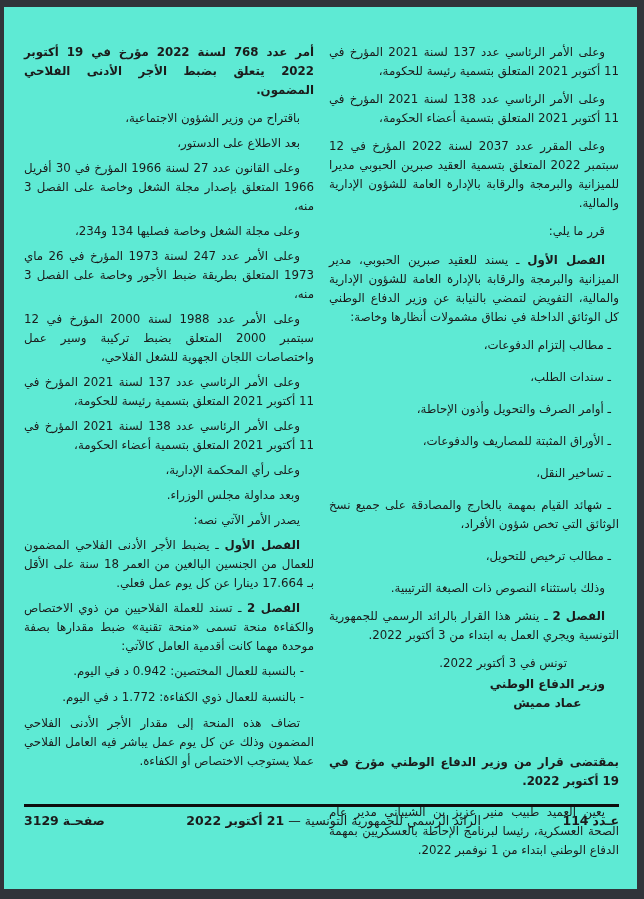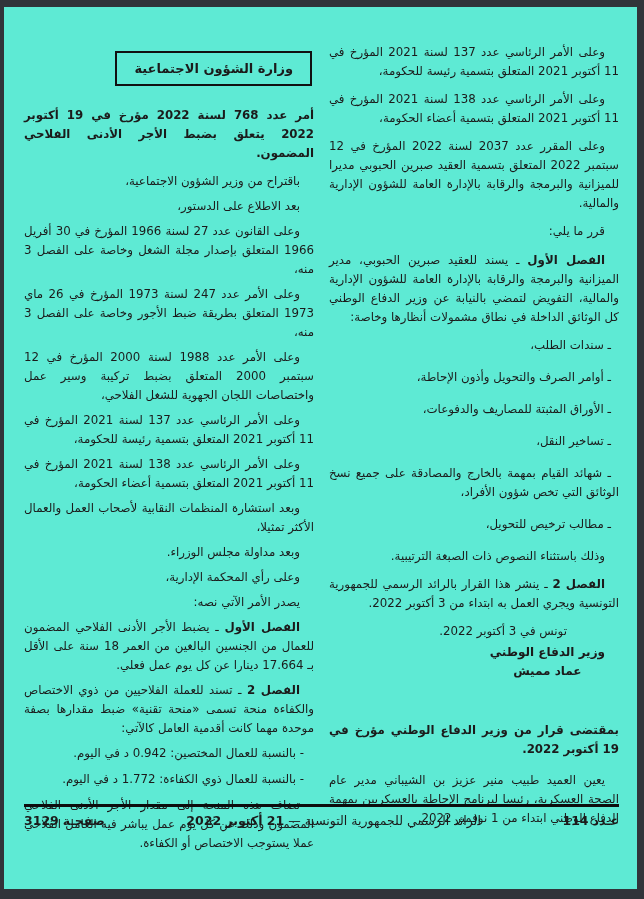--- a/index.html
+++ b/index.html
@@ -56,50 +56,50 @@
 <div class="paper">
   <div class="content">
     <div class="columns">
 
       <div class="col col-right">
         <p class="para">وعلى الأمر الرئاسي عدد 137 لسنة 2021 المؤرخ في 11 أكتوبر 2021 المتعلق بتسمية رئيسة للحكومة،</p>
         <p class="para">وعلى الأمر الرئاسي عدد 138 لسنة 2021 المؤرخ في 11 أكتوبر 2021 المتعلق بتسمية أعضاء الحكومة،</p>
         <p class="para">وعلى المقرر عدد 2037 لسنة 2022 المؤرخ في 12 سبتمبر 2022 المتعلق بتسمية العقيد صبرين الحبوبي مديرا للميزانية والبرمجة والرقابة بالإدارة العامة للشؤون الإدارية والمالية.</p>
         <p class="para enactment">قرر ما يلي:</p>
         <p class="para"><b class="article-label">الفصل الأول</b><span> ـ يسند للعقيد صبرين الحبوبي، مدير الميزانية والبرمجة والرقابة بالإدارة العامة للشؤون الإدارية والمالية، التفويض لتمضي بالنيابة عن وزير الدفاع الوطني كل الوثائق الداخلة في نطاق مشمولات أنظارها وخاصة:</span></p>
+        <p class="dash-item">ـ مطالب إلتزام الدفوعات،</p>
         <p class="dash-item">ـ سندات الطلب،</p>
         <p class="dash-item">ـ أوامر الصرف والتحويل وأذون الإحاطة،</p>
         <p class="dash-item">ـ الأوراق المثبتة للمصاريف والدفوعات،</p>
         <p class="dash-item">ـ تساخير النقل،</p>
         <p class="dash-item">ـ شهائد القيام بمهمة بالخارج والمصادقة على جميع نسخ الوثائق التي تخص شؤون الأفراد،</p>
         <p class="dash-item">ـ مطالب ترخيص للتحويل،</p>
         <p class="para">وذلك باستثناء النصوص ذات الصبغة الترتيبية.</p>
         <p class="para"><b class="article-label">الفصل 2</b><span> ـ ينشر هذا القرار بالرائد الرسمي للجمهورية التونسية ويجري العمل به ابتداء من 3 أكتوبر 2022.</span></p>
         <p class="place-date">تونس في 3 أكتوبر 2022.</p>
         <div class="sig-block">
           <div>وزير الدفاع الوطني</div>
           <div>عماد مميش</div>
         </div>
         <p class="appointment-heading">بمقتضى قرار من وزير الدفاع الوطني مؤرخ في 19 أكتوبر 2022.</p>
         <p class="para">يعين العميد طبيب منير عزيز بن الشيباني مدير عام الصحة العسكرية، رئيسا لبرنامج الإحاطة بالعسكريين بمهمة الدفاع الوطني ابتداء من 1 نوفمبر 2022.</p>
       </div>
 
       <div class="col col-left">
-        <div class="ministry-box">وزارة الشؤون الاجتماعية</div>
         <p class="decree-title">أمر عدد 768 لسنة 2022 مؤرخ في 19 أكتوبر 2022 يتعلق بضبط الأجر الأدنى الفلاحي المضمون.</p>
         <p class="para">باقتراح من وزير الشؤون الاجتماعية،</p>
         <p class="para">بعد الاطلاع على الدستور،</p>
         <p class="para">وعلى القانون عدد 27 لسنة 1966 المؤرخ في 30 أفريل 1966 المتعلق بإصدار مجلة الشغل وخاصة على الفصل 3 منه،</p>
+        <p class="para">وعلى مجلة الشغل وخاصة فصليها 134 و234،</p>
         <p class="para">وعلى الأمر عدد 247 لسنة 1973 المؤرخ في 26 ماي 1973 المتعلق بطريقة ضبط الأجور وخاصة على الفصل 3 منه،</p>
         <p class="para">وعلى الأمر عدد 1988 لسنة 2000 المؤرخ في 12 سبتمبر 2000 المتعلق بضبط تركيبة وسير عمل واختصاصات اللجان الجهوية للشغل الفلاحي،</p>
         <p class="para">وعلى الأمر الرئاسي عدد 137 لسنة 2021 المؤرخ في 11 أكتوبر 2021 المتعلق بتسمية رئيسة للحكومة،</p>
         <p class="para">وعلى الأمر الرئاسي عدد 138 لسنة 2021 المؤرخ في 11 أكتوبر 2021 المتعلق بتسمية أعضاء الحكومة،</p>
-        <p class="para">وبعد استشارة المنظمات النقابية لأصحاب العمل والعمال الأكثر تمثيلا،</p>
+        <p class="para">وعلى رأي المحكمة الإدارية،</p>
         <p class="para">وبعد مداولة مجلس الوزراء.</p>
-        <p class="para">وعلى رأي المحكمة الإدارية،</p>
         <p class="para">يصدر الأمر الآتي نصه:</p>
         <p class="para"><b class="article-label">الفصل الأول</b><span> ـ يضبط الأجر الأدنى الفلاحي المضمون للعمال من الجنسين البالغين من العمر 18 سنة على الأقل بـ 17.664 دينارا عن كل يوم عمل فعلي.</span></p>
         <p class="para"><b class="article-label">الفصل 2</b><span> ـ تسند للعملة الفلاحيين من ذوي الاختصاص والكفاءة منحة تسمى «منحة تقنية» ضبط مقدارها بصفة موحدة مهما كانت أقدمية العامل كالآتي:</span></p>
         <p class="dash-item">- بالنسبة للعمال المختصين: 0.942 د في اليوم.</p>
         <p class="dash-item">- بالنسبة للعمال ذوي الكفاءة: 1.772 د في اليوم.</p>
         <p class="para">تضاف هذه المنحة إلى مقدار الأجر الأدنى الفلاحي المضمون وذلك عن كل يوم عمل يباشر فيه العامل الفلاحي عملا يستوجب الاختصاص أو الكفاءة.</p>
       </div>
 
     </div>
   </div>

